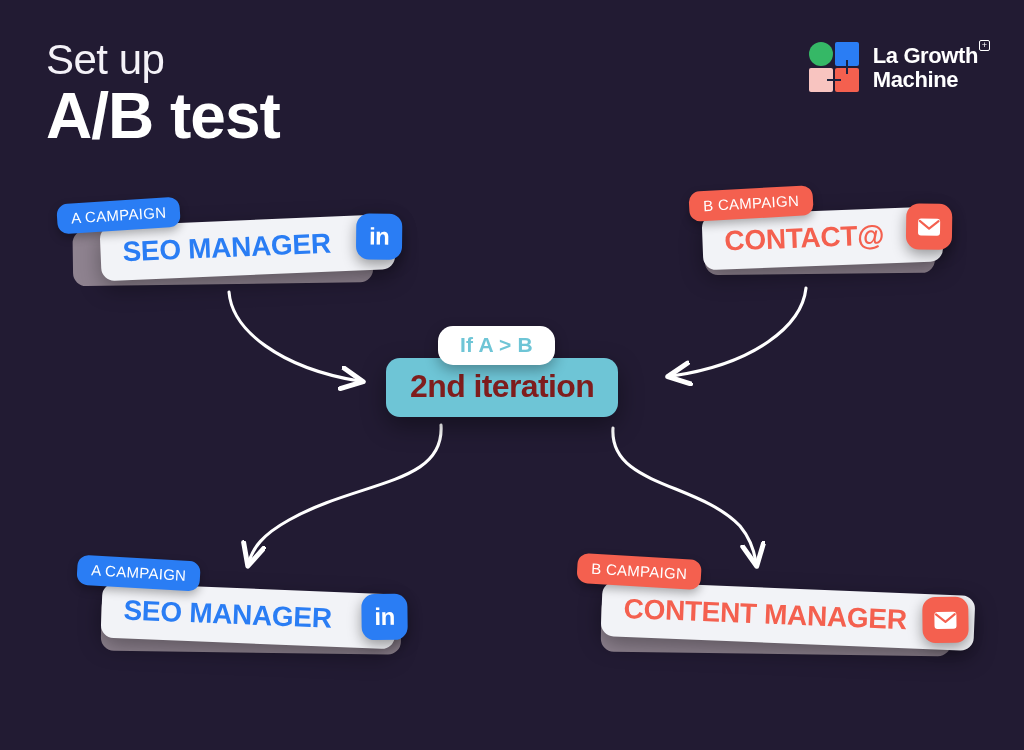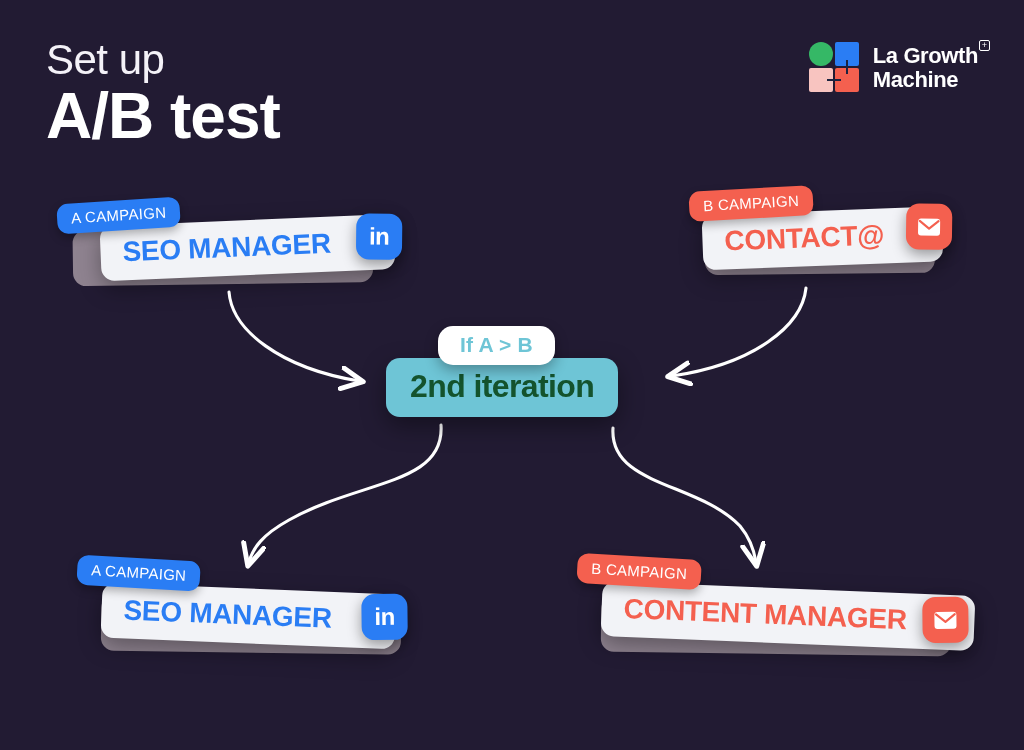--- a/index.html
+++ b/index.html
@@ -110,21 +110,21 @@
     box-shadow:0 5px 14px rgba(0,0,0,0.32);
   }
   .center-box {
     position:absolute; left:0; top:32px; z-index:2;
     background:#6EC5D6; border-radius:14px;
     padding:11px 24px 13px 24px;
     box-shadow:0 9px 24px rgba(0,0,0,0.38);
     white-space:nowrap;
   }
   .center-box-label {
-    font-size:32px; font-weight:700; color:#14532d;
+    font-size:32px; font-weight:700; color:#7f1d1d;
     letter-spacing:-0.6px; line-height:1.1;
   }
 
   
   #arrows { position:absolute; left:0; top:0; width:1024px; height:750px; z-index:1; pointer-events:none; }
 </style>
 </head>
 <body>
 
 <div id="stage">

